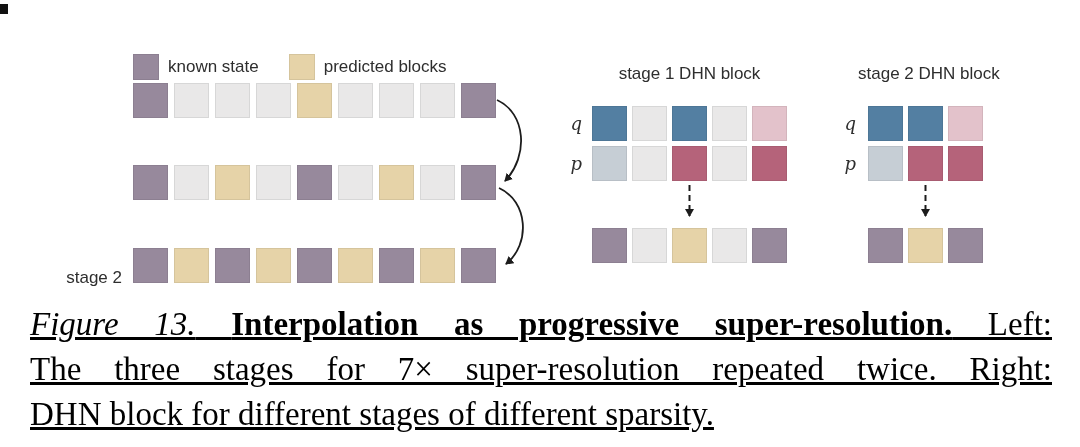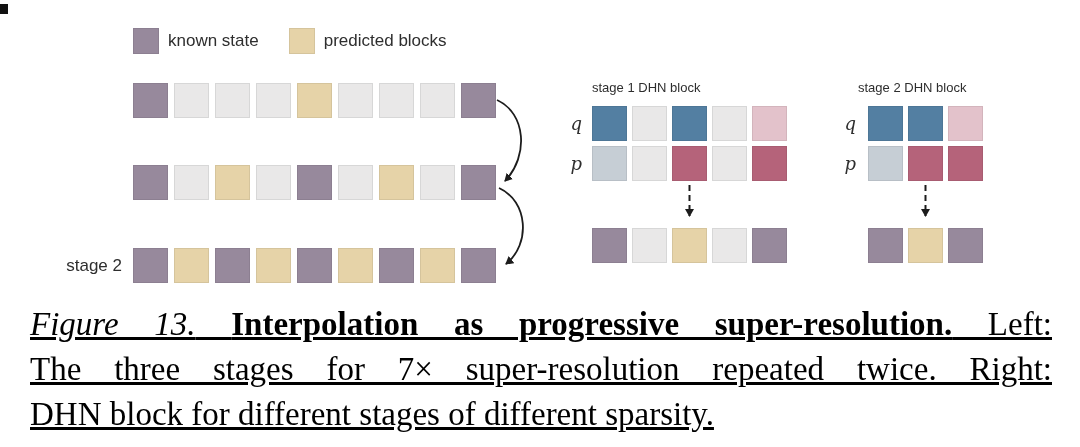--- a/index.html
+++ b/index.html
@@ -2,32 +2,32 @@
 <html><head>
 <meta charset="utf-8">
 <style>
   html,body{margin:0;padding:0;background:#ffffff;}
   #figure{position:relative;width:1080px;height:447px;background:#ffffff;overflow:hidden;
           font-family:"Liberation Sans",sans-serif;}
   
   .artifact{position:absolute;left:0;top:4px;width:8px;height:10px;background:#111;}
   
   .legend{position:absolute;left:133px;top:28px;display:flex;gap:30px;}
-  .legend-item{display:flex;align-items:center;}
+  .legend-item{display:flex;align-items:center;margin-top:26px;}
   .swatch{width:26px;height:26px;border:1px solid rgba(0,0,0,0.07);box-sizing:border-box;}
   .legend-label{margin-left:9px;font-size:17px;color:#2e2e2e;}
   
   .stage-label{position:absolute;left:30px;width:92px;height:35px;display:flex;
                align-items:center;justify-content:flex-end;font-size:17px;color:#2e2e2e;}
   .cells-row{position:absolute;display:flex;}
   .cells-row.left{left:133px;gap:6px;}
   .cell{width:35px;height:35px;box-sizing:border-box;border:1px solid rgba(0,0,0,0.07);}
   .cell.empty{border-color:#d7d7d7;}
   
-  .block-title{position:absolute;top:80px;font-size:13px;color:#2e2e2e;text-align:left;white-space:nowrap;}
+  .block-title{position:absolute;top:64px;font-size:17px;color:#2e2e2e;text-align:center;white-space:nowrap;}
   .qp-label{position:absolute;width:30px;height:35px;display:flex;align-items:center;justify-content:flex-end;
             font-family:"DejaVu Serif","Liberation Serif",serif;font-style:italic;font-size:18px;color:#2e2e2e;}
   .cells-row.right{gap:5px;}
   
   svg.overlay{position:absolute;left:0;top:0;pointer-events:none;}
   
   .caption{position:absolute;left:30px;top:302px;width:1022px;
            font-family:"Liberation Serif",serif;font-size:33px;color:#000;}
   .caption-line{line-height:45px;text-decoration:underline;}
   .caption-line.justify{text-align:justify;text-align-last:justify;}
@@ -45,21 +45,21 @@
     <div class="legend-item">
       <div class="swatch" style="background: rgb(151, 137, 156);"></div>
       <span class="legend-label">known state</span>
     </div>
     <div class="legend-item">
       <div class="swatch" style="background: rgb(230, 211, 168);"></div>
       <span class="legend-label">predicted blocks</span>
     </div>
   </div>
 
-  <div class="stage-label" style="top:248px">stage 2</div>
+  <div class="stage-label" style="top:260px">stage 2</div>
 
   <div class="cells-row left" style="top:83px">
       <div class="cell" style="background: rgb(151, 137, 156);"></div>
       <div class="cell empty" style="background: rgb(233, 232, 232);"></div>
       <div class="cell empty" style="background: rgb(233, 232, 232);"></div>
       <div class="cell empty" style="background: rgb(233, 232, 232);"></div>
       <div class="cell" style="background: rgb(230, 211, 168);"></div>
       <div class="cell empty" style="background: rgb(233, 232, 232);"></div>
       <div class="cell empty" style="background: rgb(233, 232, 232);"></div>
       <div class="cell empty" style="background: rgb(233, 232, 232);"></div>

